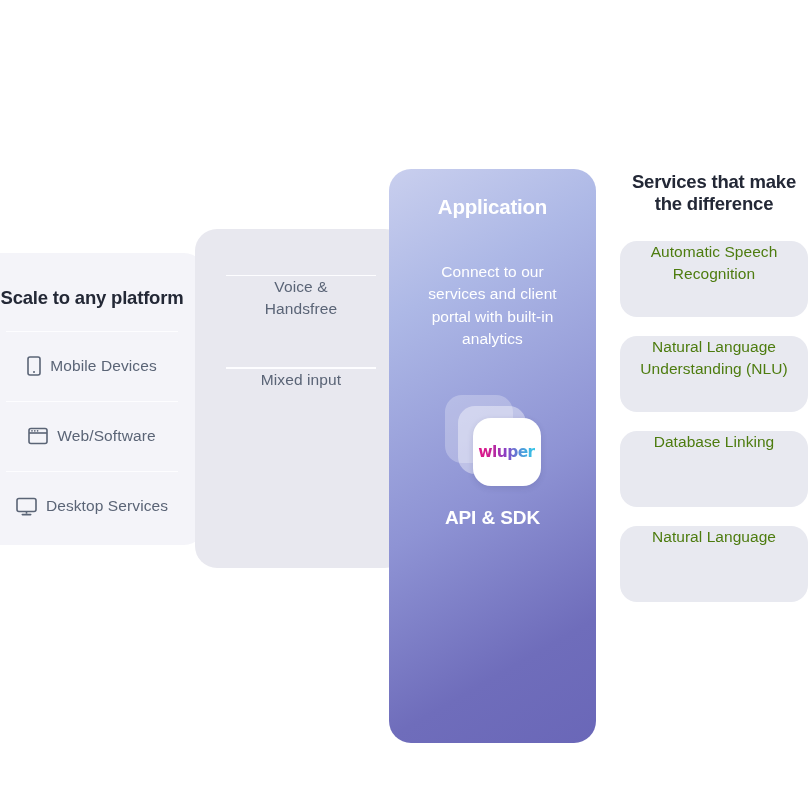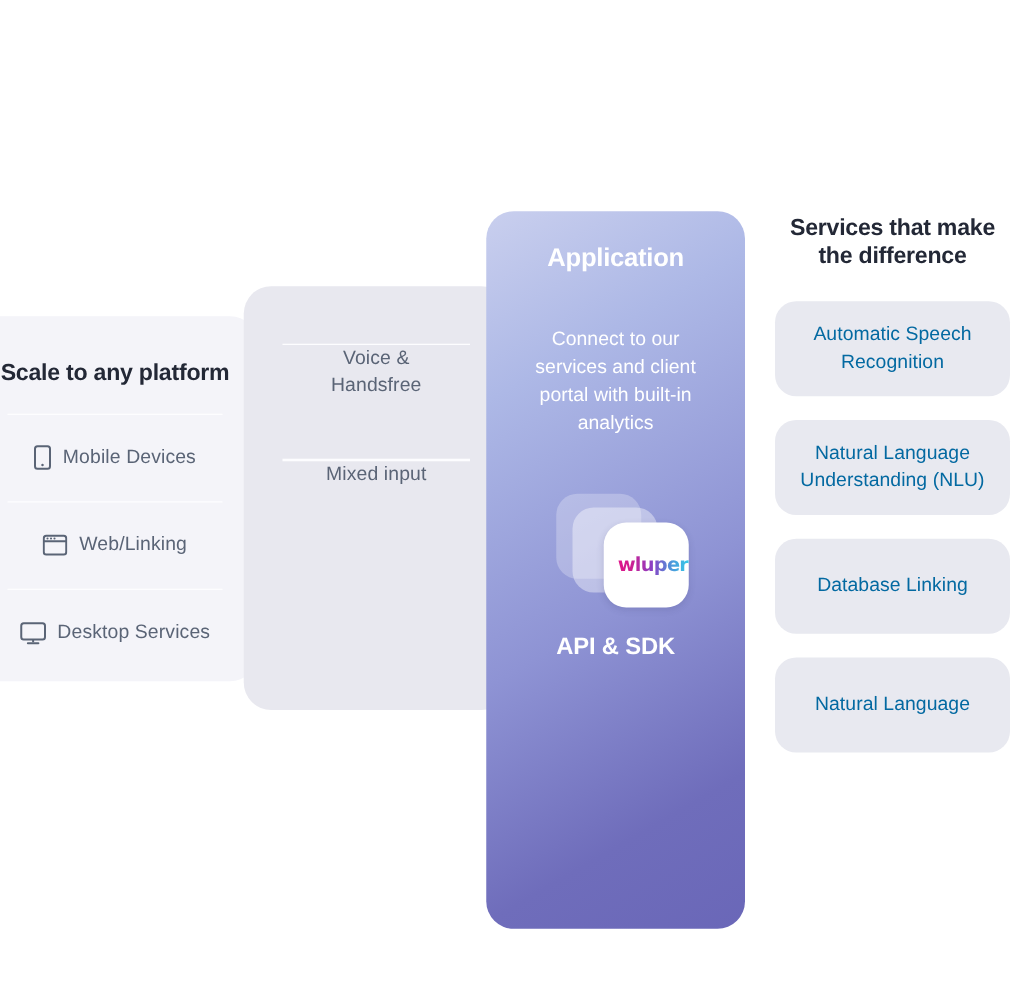--- a/index.html
+++ b/index.html
@@ -151,27 +151,27 @@
     left: 0; top: 0;
     width: 68px; height: 68px;
     background: rgba(255,255,255,0.26);
   }
   #stack-mid {
     left: 13px; top: 11px;
     width: 68px; height: 68px;
     background: rgba(255,255,255,0.40);
   }
   #stack-front {
-    left: 38px; top: 23px;
+    left: 28px; top: 23px;
     width: 68px; height: 68px;
     background: #ffffff;
     border-radius: 18px;
     display: flex;
     align-items: center;
-    justify-content: flex-end;
+    justify-content: center;
     box-shadow: 0 2px 6px rgba(40,40,90,0.14);
   }
   #logo-wordmark {
     font-family: "DejaVu Sans", sans-serif;
     font-weight: bold;
     font-size: 15.5px;
     letter-spacing: -0.6px;
     background: linear-gradient(90deg, #e0158a 0%, #cf1d8f 18%, #8b3fc4 48%, #4a9ddc 78%, #35c8e8 100%);
     -webkit-background-clip: text;
     background-clip: text;
@@ -205,24 +205,24 @@
     line-height: 1.18;
     letter-spacing: -0.2px;
   }
   .service-pill {
     box-sizing: border-box;
     width: 188px;
     height: 76px;
     background: #e8e9f0;
     border-radius: 17px;
     display: flex;
-    align-items: center;
+    align-items: flex-start;
     justify-content: center;
     text-align: center;
-    color: #0369a1;
+    color: #4d7c0f;
     font-size: 15.5px;
     line-height: 1.42;
     letter-spacing: 0.05px;
     margin-bottom: 19px;
   }
   .service-pill:last-child { margin-bottom: 0; }
 </style>
 </head>
 <body>
 
@@ -248,21 +248,21 @@
     <div class="feature-row">
       <span class="icon">
         <svg class="icon-svg" width="20" height="18" viewBox="0 0 20 18" fill="none">
           <rect x="1" y="1.5" width="18" height="15" rx="2" stroke="#5a6476" stroke-width="1.6"></rect>
           <path d="M1 6h18" stroke="#5a6476" stroke-width="1.6"></path>
           <circle cx="4" cy="3.8" r="0.85" fill="#5a6476"></circle>
           <circle cx="6.8" cy="3.8" r="0.85" fill="#5a6476"></circle>
           <circle cx="9.6" cy="3.8" r="0.85" fill="#5a6476"></circle>
         </svg>
       </span>
-      <span class="label">Web/Linking</span>
+      <span class="label">Web/Software</span>
     </div>
 
     <hr class="divider">
 
     <div class="feature-row">
       <span class="icon">
         <svg class="icon-svg" width="21" height="19" viewBox="0 0 21 19" fill="none">
           <rect x="1" y="1.5" width="19" height="13" rx="2" stroke="#5a6476" stroke-width="1.6"></rect>
           <path d="M10.5 14.5v2.2" stroke="#5a6476" stroke-width="1.6"></path>
           <path d="M6.3 17.6h8.4" stroke="#5a6476" stroke-width="1.6" stroke-linecap="round"></path>

